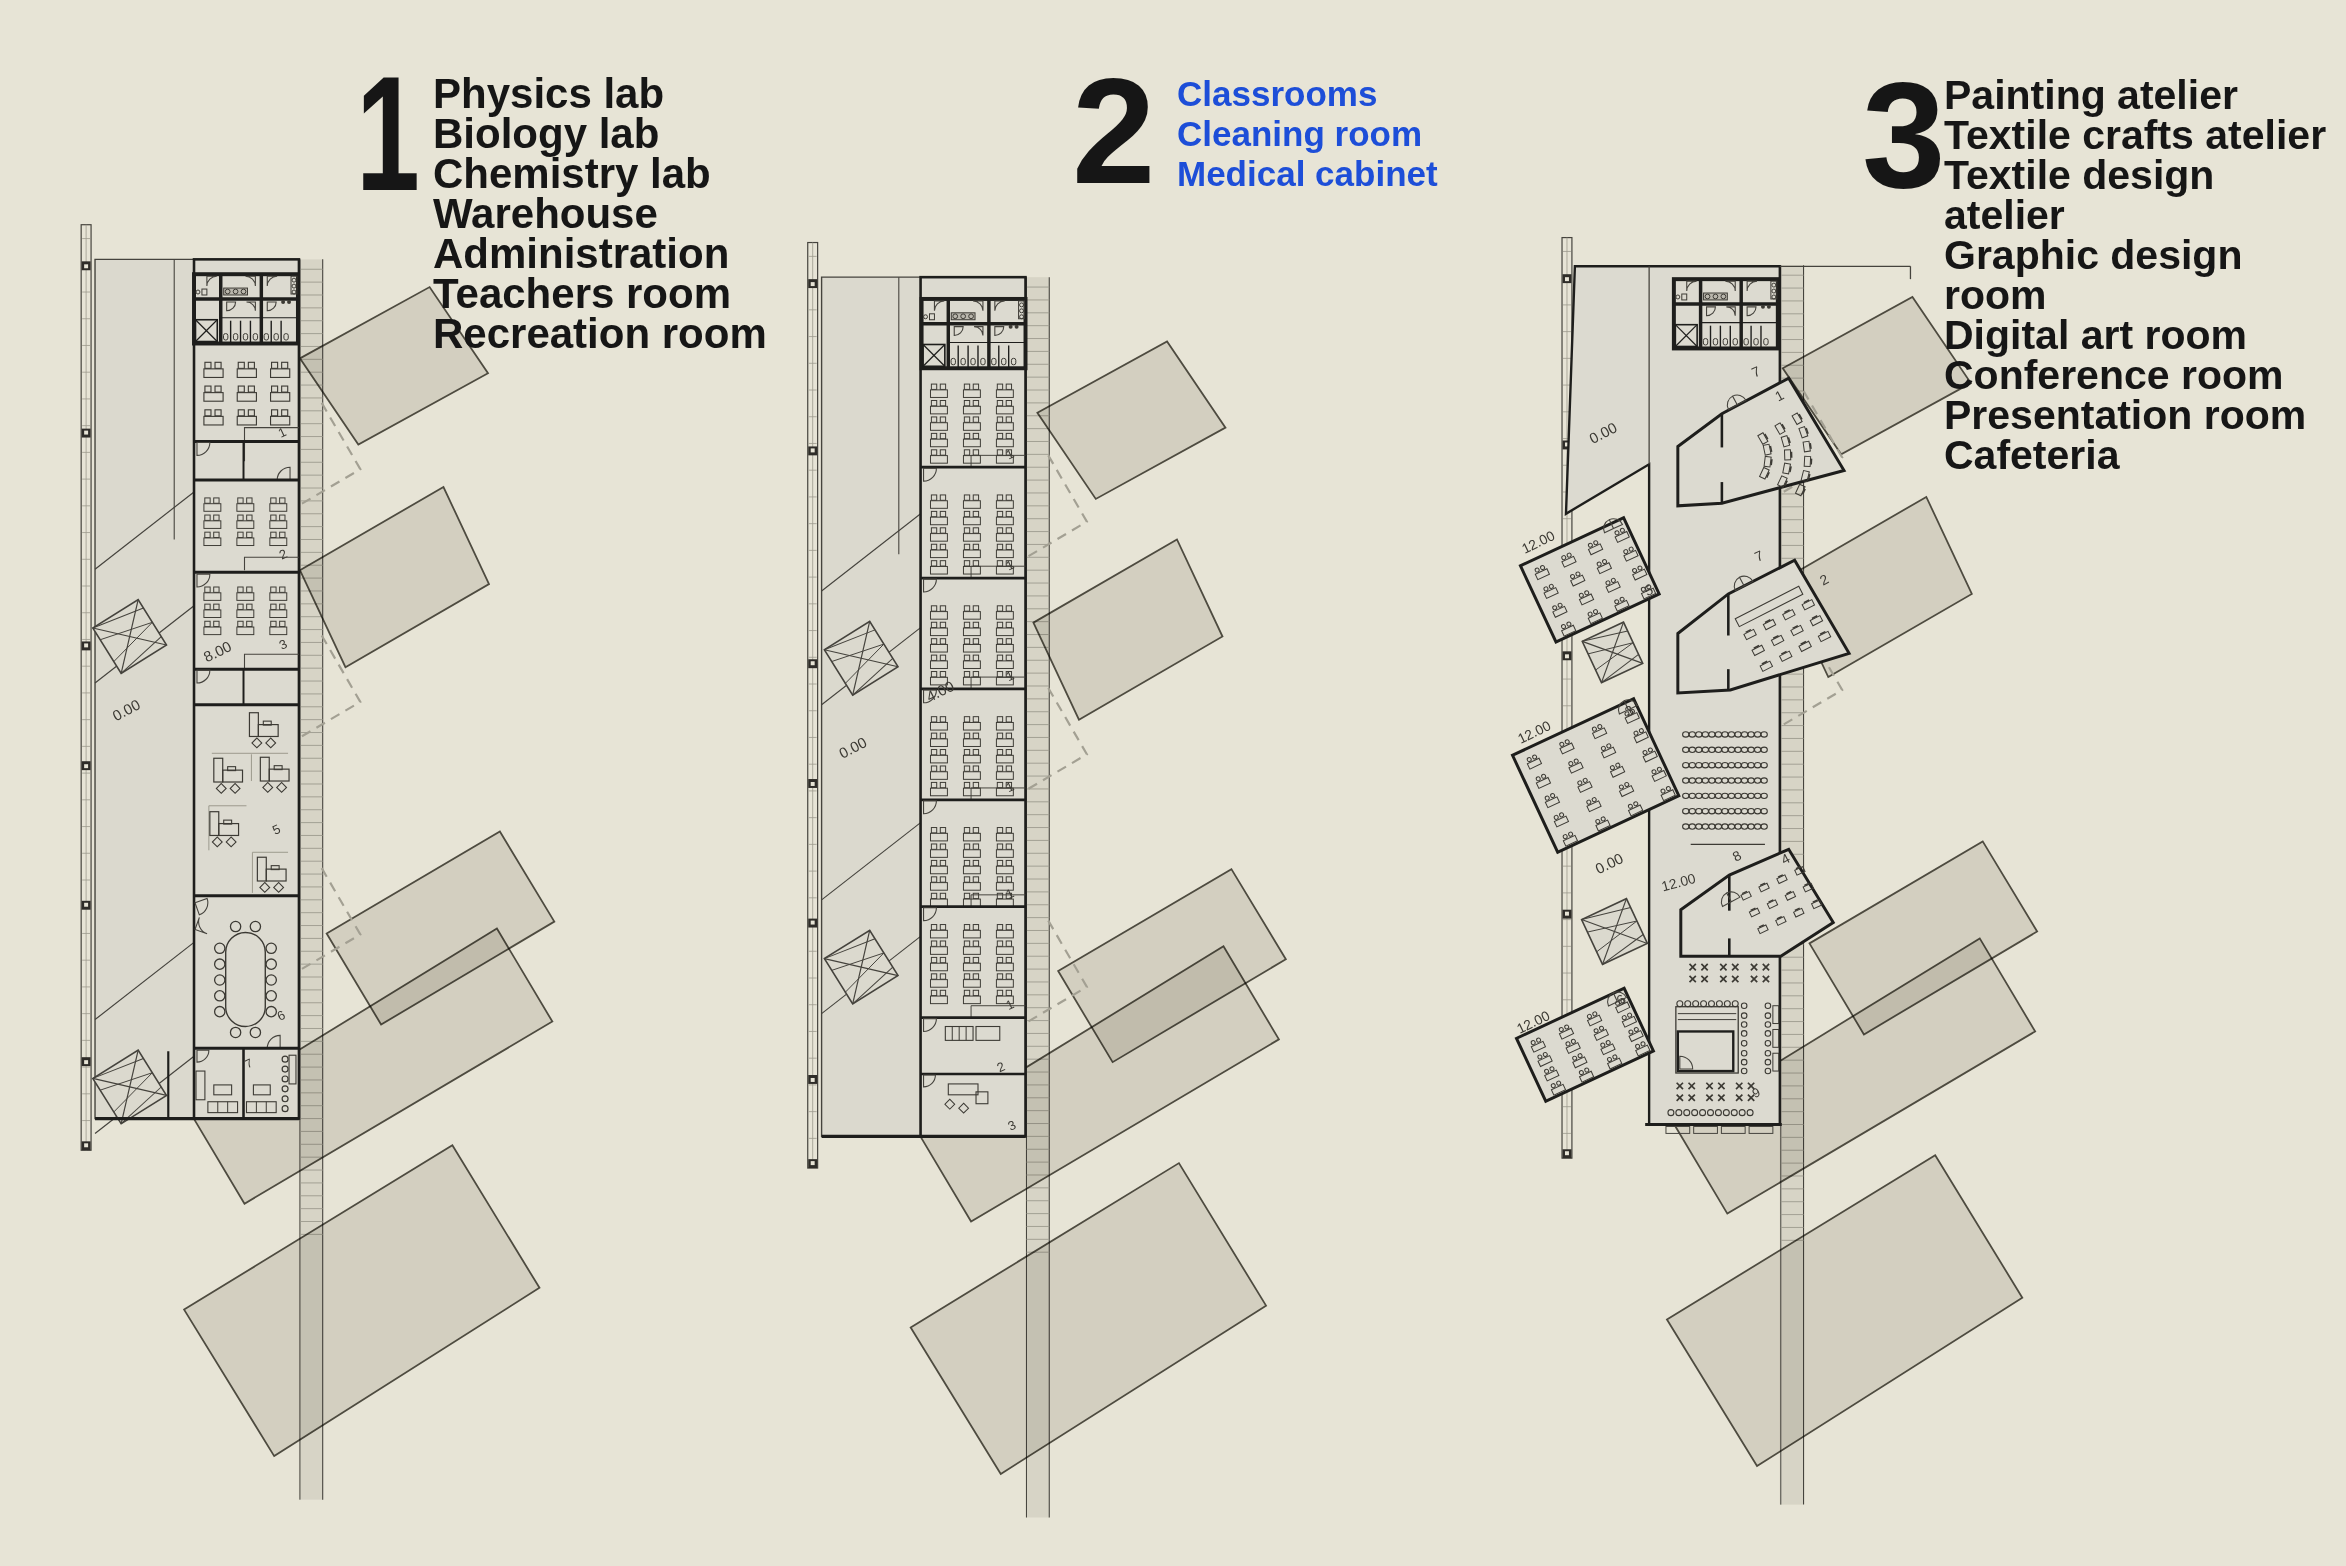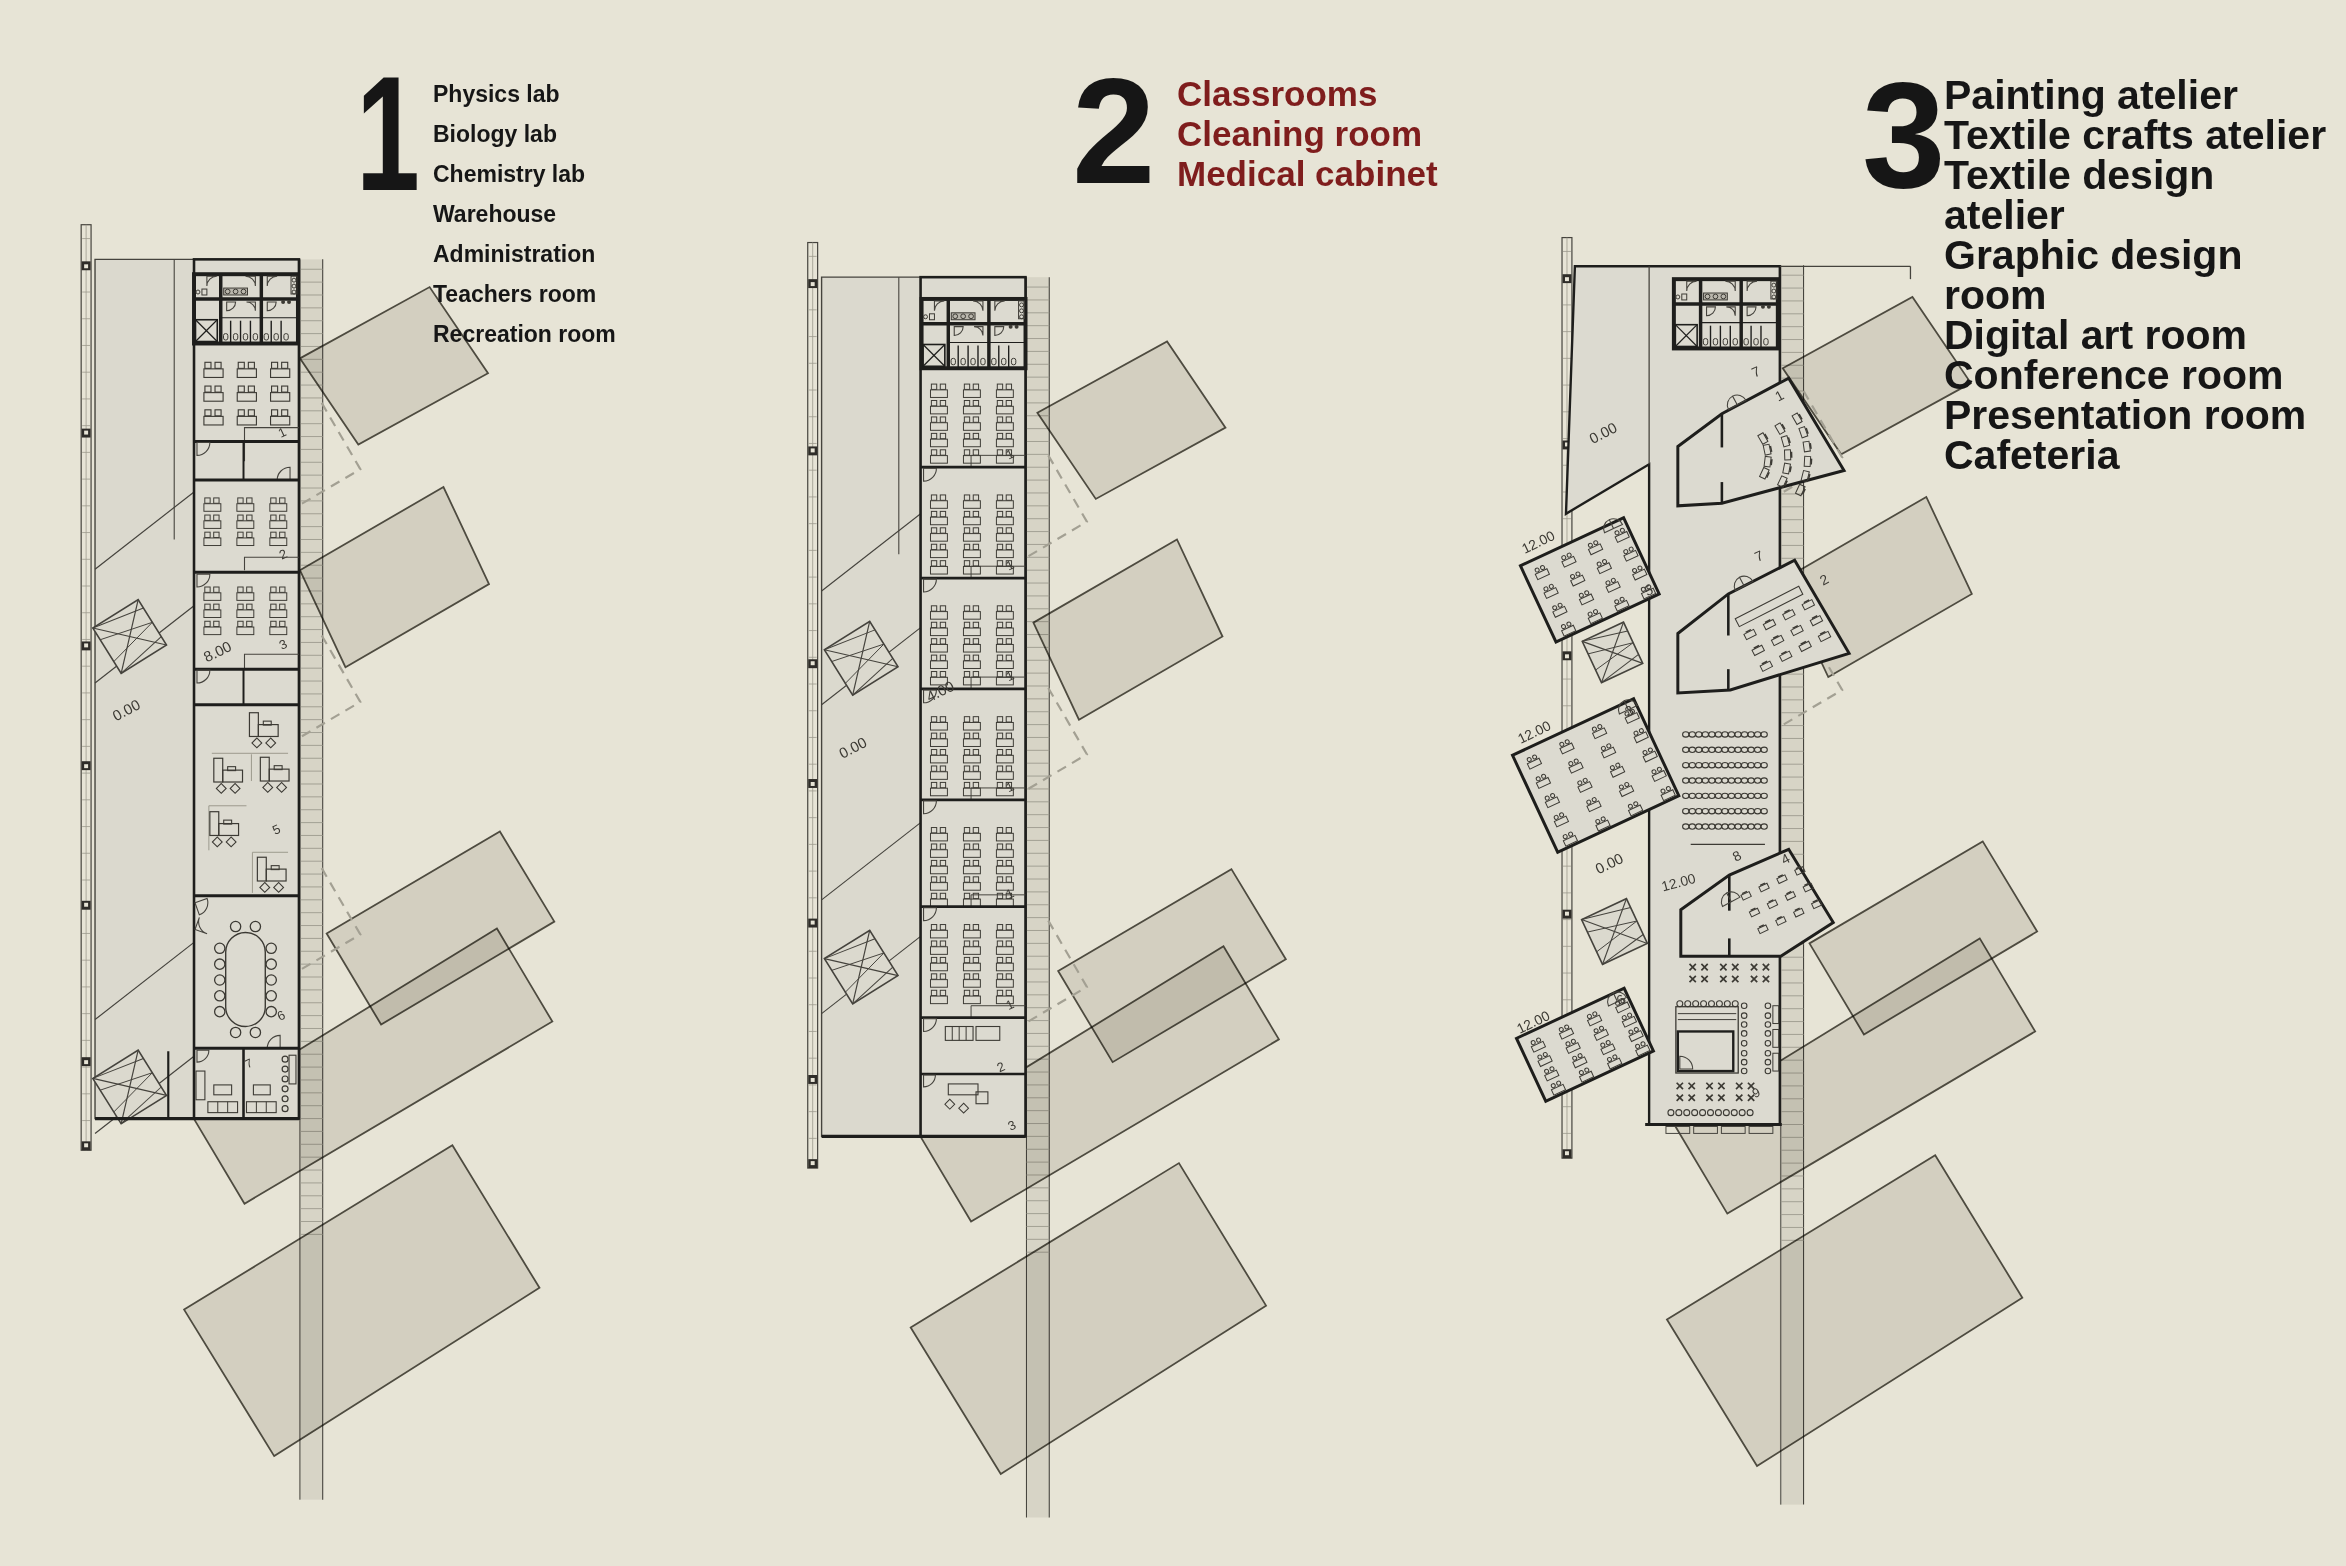--- a/index.html
+++ b/index.html
@@ -1582,22 +1582,22 @@
         <rect x="1683" y="1138" width="24" height="7" fill="none" stroke="#45433d" stroke-width="1"></rect>
         <rect x="1711" y="1138" width="24" height="7" fill="none" stroke="#45433d" stroke-width="1"></rect>
         <rect x="1739" y="1138" width="24" height="7" fill="none" stroke="#45433d" stroke-width="1"></rect>
         <rect x="1767" y="1138" width="24" height="7" fill="none" stroke="#45433d" stroke-width="1"></rect>
       </g>
 </g>
 </svg>
 
 <div style="position:absolute;left:356px;top:52px;font-size:164px;font-weight:bold;line-height:1;color:#161616;transform:scaleX(0.70);transform-origin:0 0;">1</div>
 
-<div style="position:absolute;left:433px;top:74px;font-size:23px;letter-spacing:0px;font-weight:bold;line-height:40px;color:#161616;">Physics lab<br>Biology lab<br>Chemistry lab<br>Warehouse<br>Administration<br>Teachers room<br>Recreation room</div>
+<div style="position:absolute;left:433px;top:74px;font-size:42px;letter-spacing:0px;font-weight:bold;line-height:40px;color:#161616;">Physics lab<br>Biology lab<br>Chemistry lab<br>Warehouse<br>Administration<br>Teachers room<br>Recreation room</div>
 
 <div style="position:absolute;left:1072px;top:56px;font-size:150px;font-weight:bold;line-height:1;color:#161616;">2</div>
 
-<div style="position:absolute;left:1177px;top:74px;font-size:35px;letter-spacing:0px;font-weight:bold;line-height:40px;color:#7f1d1d;">Classrooms<br>Cleaning room<br>Medical cabinet</div>
+<div style="position:absolute;left:1177px;top:74px;font-size:35px;letter-spacing:0px;font-weight:bold;line-height:40px;color:#1d4ed8;">Classrooms<br>Cleaning room<br>Medical cabinet</div>
 
 <div style="position:absolute;left:1862px;top:60px;font-size:150px;font-weight:bold;line-height:1;color:#161616;">3</div>
 
 <div style="position:absolute;left:1944px;top:75px;font-size:41px;letter-spacing:0px;font-weight:bold;line-height:40px;color:#161616;">Painting atelier<br>Textile crafts atelier<br>Textile design atelier<br>Graphic design room<br>Digital art room<br>Conference room<br>Presentation room<br>Cafeteria</div>
 
 
 </body></html>

